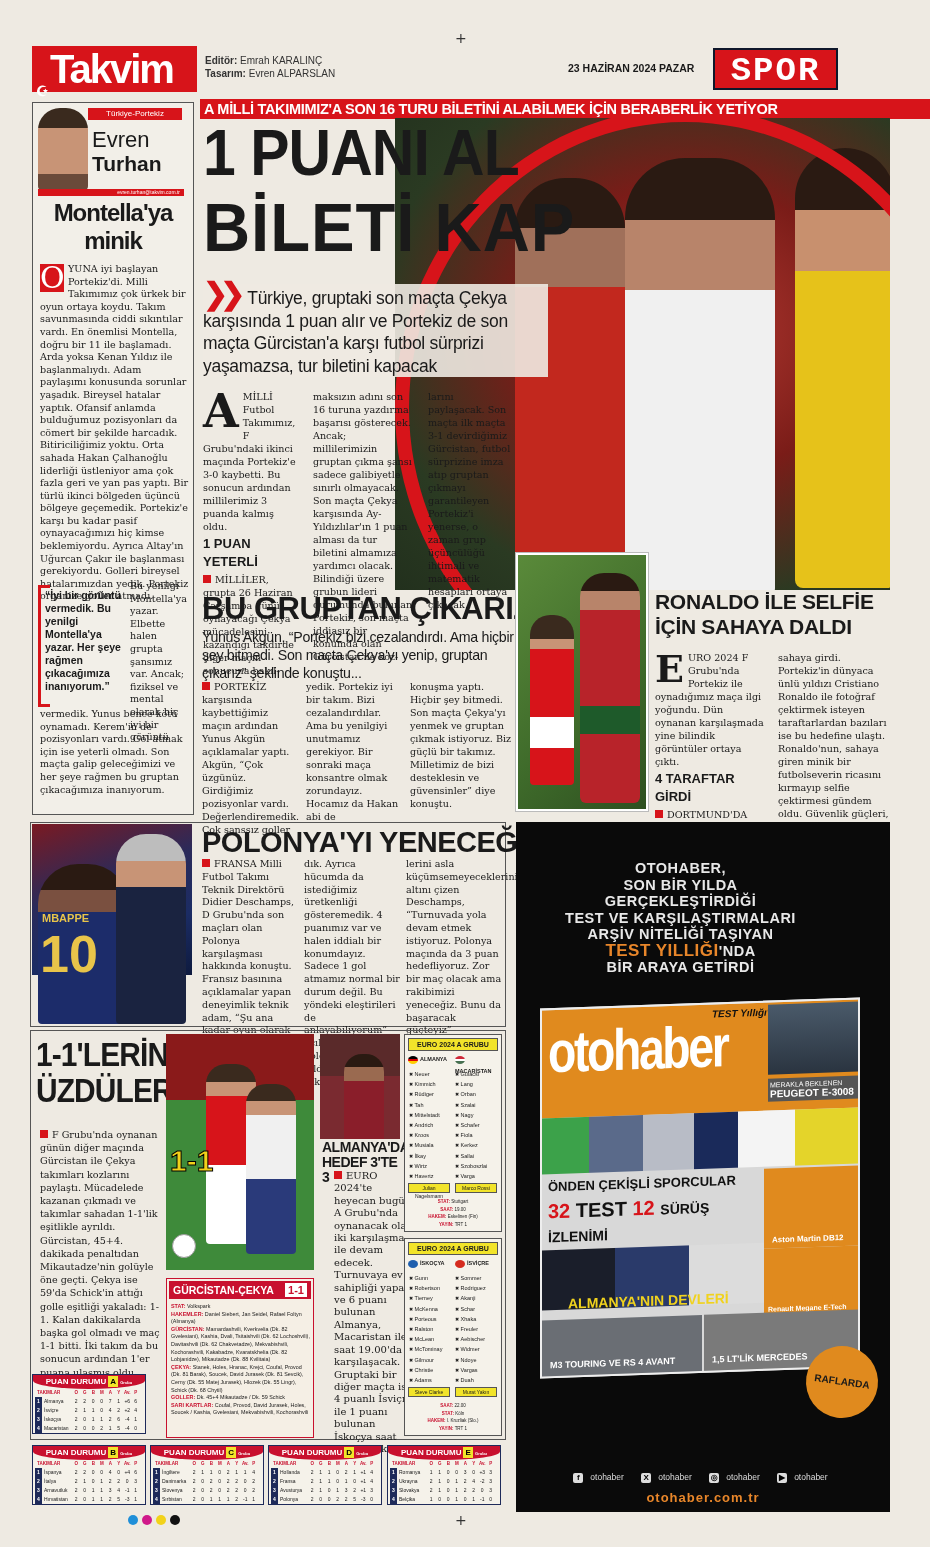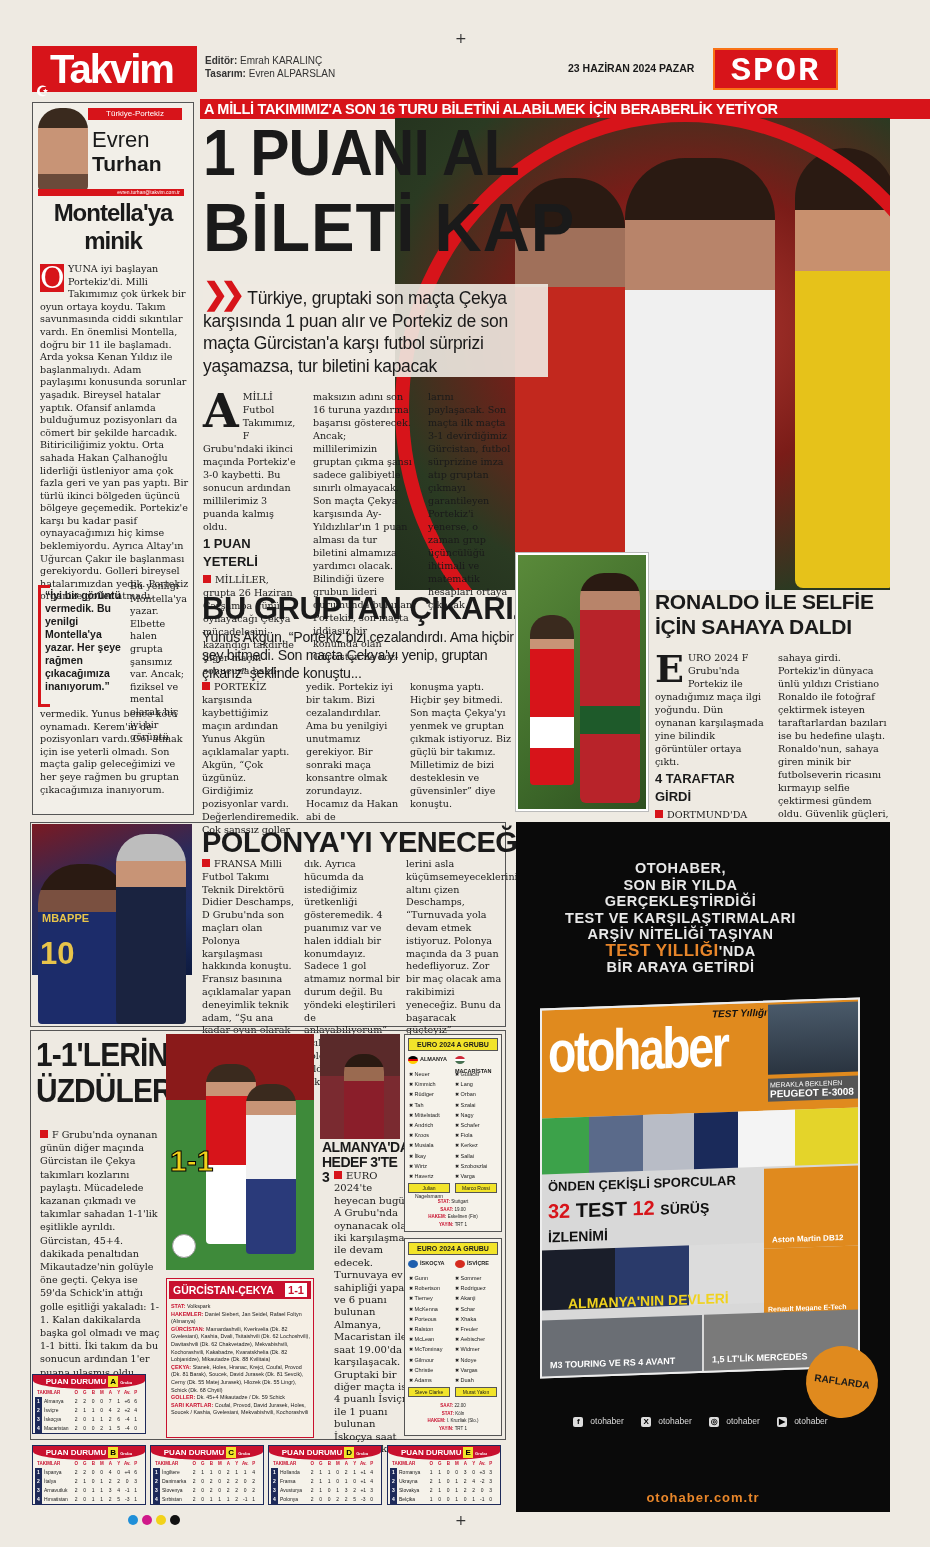--- a/index.html
+++ b/index.html
@@ -3,21 +3,21 @@
 <meta charset="utf-8">
 <style>
 *{box-sizing:border-box;margin:0;padding:0}
 body{width:930px;height:1547px;background:#eeeae2;font-family:"DejaVu Serif",serif;color:#1a1a1a;position:relative;overflow:hidden}
 .abs{position:absolute}
 .logo{left:32px;top:46px;width:165px;height:46px;background:#d7141a;color:#fff;font-family:"Liberation Sans",sans-serif;font-weight:bold;font-size:40px;line-height:46px;padding-left:18px;letter-spacing:-2px}
 .logo .cres{position:absolute;left:4px;top:22px;font-size:14px}
 .editor{left:205px;top:54px;font-family:"Liberation Sans",sans-serif;font-size:10px;line-height:13px;color:#333}
 .editor b{font-weight:bold}
 .date{left:568px;top:62px;font-family:"Liberation Sans",sans-serif;font-weight:bold;font-size:10.5px}
-.spor{left:713px;top:48px;width:125px;height:42px;background:#d7141a;color:#fff;font-family:"Liberation Mono",monospace;font-weight:bold;font-size:34px;text-align:center;line-height:42px;letter-spacing:2px;border:2px solid #f97316}
+.spor{left:713px;top:48px;width:125px;height:42px;background:#d7141a;color:#fff;font-family:"Liberation Mono",monospace;font-weight:bold;font-size:34px;text-align:center;line-height:42px;letter-spacing:2px;border:2px solid #0f172a}
 .topband{left:200px;top:99px;width:832px;height:20px;background:#d7141a;color:#fff;font-family:"Liberation Sans",sans-serif;font-weight:bold;font-size:14.5px;line-height:20px;padding-left:4px;letter-spacing:-0.3px;white-space:nowrap;overflow:hidden}
 
 .leftcol{left:32px;top:102px;width:162px;height:713px;border:1px solid #555;background:#f2efe8}
 .avatar{left:38px;top:108px;width:50px;height:82px;background:linear-gradient(#3a2a1e 0 25%,#c89476 25% 80%,#6a4a3a 80%);border-radius:22px 22px 4px 4px}
 .tag{left:88px;top:108px;width:94px;height:12px;background:#d7141a;color:#fff;font-family:"Liberation Sans",sans-serif;font-size:8px;line-height:12px;text-align:center}
 .author1{left:92px;top:128px;font-family:"Liberation Sans",sans-serif;font-size:22px;line-height:24px}
 .author2{left:92px;top:153px;font-family:"Liberation Sans",sans-serif;font-weight:bold;font-size:21px;line-height:22px}
 .email{left:38px;top:189px;width:146px;height:7px;background:#d7141a;color:#fff;font-size:5px;text-align:right;padding-right:4px;line-height:7px;font-family:"Liberation Sans",sans-serif}
 .coltitle{left:36px;top:199px;width:154px;text-align:center;font-family:"Liberation Sans",sans-serif;font-weight:bold;font-size:24px;line-height:28px;letter-spacing:-1px}
 .coltext{left:40px;top:263px;width:150px;font-size:9.6px;line-height:12.6px}
@@ -47,21 +47,21 @@
 .body4{top:680px;font-size:9.6px;line-height:13px}
 .selfie{left:516px;top:553px;width:132px;height:258px;background:linear-gradient(135deg,#5a8a3a 0%,#3e6a2a 60%,#2e5020 100%);border:2px solid #fff;outline:1px solid #bbb}
 .selfie .kid{position:absolute;left:12px;top:60px;width:44px;height:170px;background:linear-gradient(#3a2a1e 0 14%,#c89476 14% 20%,#d7141a 20% 60%,#fff 60% 78%,#d7141a 78%);border-radius:20px 20px 4px 4px}
 .selfie .ronaldo{position:absolute;left:62px;top:18px;width:60px;height:230px;background:linear-gradient(#2a1a12 0 8%,#b8846a 8% 16%,#b8232a 16% 58%,#1e5a2a 58% 70%,#b8232a 70%);border-radius:24px 24px 6px 6px}
 .hl4{left:655px;top:589px;width:235px;font-family:"Liberation Sans",sans-serif;font-weight:bold;font-size:21px;line-height:25px;letter-spacing:-.3px}
 .body5{top:651px;font-size:9.6px;line-height:13px}
 
 .sec2{left:30px;top:822px;width:476px;height:205px;border:1px solid #555}
 .fr-photo{left:32px;top:824px;width:160px;height:151px;background:linear-gradient(160deg,#7a1a22 0%,#2a2a5a 40%,#1b2c64 70%,#0e1a3e 100%)}
 .fr-photo .mbappe{position:absolute;left:6px;top:40px;width:90px;height:160px;background:linear-gradient(#2a1a12 0 16%,#7a5040 16% 30%,#1c2c6a 30%);border-radius:40px 40px 4px 4px}
-.fr-photo .num{position:absolute;left:8px;top:112px;color:#e8c44a;font-family:"Liberation Sans",sans-serif;font-weight:bold;font-size:31px}
+.fr-photo .num{position:absolute;left:8px;top:100px;color:#e8c44a;font-family:"Liberation Sans",sans-serif;font-weight:bold;font-size:52px}
 .fr-photo .name{position:absolute;left:10px;top:88px;color:#e8c44a;font-family:"Liberation Sans",sans-serif;font-weight:bold;font-size:11px}
 .fr-photo .coach{position:absolute;left:84px;top:10px;width:70px;height:190px;background:linear-gradient(#bdbdbd 0 14%,#c89476 14% 28%,#1a2340 28%);border-radius:30px 30px 4px 4px}
 .hl5{left:202px;top:826px;font-family:"Liberation Sans",sans-serif;font-weight:bold;font-size:29px;line-height:32px;letter-spacing:-.5px}
 .body6{top:858px;font-size:9.6px;line-height:12.8px}
 
 .ad{left:516px;top:822px;width:374px;height:690px;background:#0a0a0a}
 .adtext{left:516px;top:860px;width:329px;text-align:center;font-family:"Liberation Sans",sans-serif;font-weight:bold;font-size:14.5px;line-height:16.5px;color:#e8e8e8;letter-spacing:.5px}
 .adtext .or{color:#e8862a;font-size:17px}
 .mag{left:540px;top:1003px;width:320px;height:370px;background:#d8d8d8;transform:skewY(-2deg);overflow:hidden;border:2px solid #eee}
 .mag .mtop{position:absolute;left:0;top:0;width:100%;height:108px;background:#e08a1e}
@@ -78,21 +78,21 @@
 .mag .am span{position:absolute;left:8px;bottom:4px;color:#fff;font-family:"Liberation Sans",sans-serif;font-weight:bold;font-size:8px}
 .mag .rm{position:absolute;left:222px;top:246px;width:98px;height:70px;background:#e08a1e}
 .mag .rm span{position:absolute;left:4px;bottom:6px;color:#fff;font-family:"Liberation Sans",sans-serif;font-weight:bold;font-size:7px}
 .mag .de{position:absolute;left:0;top:240px;width:222px;height:60px;background:linear-gradient(90deg,#1a1e2a 0 33%,#2a3a6a 33% 66%,#dcdcdc 66%)}
 .mag .det{position:absolute;left:26px;top:286px;color:#f0d21e;font-family:"Liberation Sans",sans-serif;font-weight:bold;font-size:14px}
 .mag .m3{position:absolute;left:0;top:310px;width:160px;height:60px;background:#6a6e74}
 .mag .m3t{position:absolute;left:8px;top:350px;color:#fff;font-family:"Liberation Sans",sans-serif;font-weight:bold;font-size:9px}
 .mag .mb{position:absolute;left:162px;top:310px;width:158px;height:60px;background:#7a7a7a}
 .mag .mbt{position:absolute;left:170px;top:350px;color:#fff;font-family:"Liberation Sans",sans-serif;font-weight:bold;font-size:9px}
 .raf{left:806px;top:1346px;width:72px;height:72px;border-radius:50%;background:#e08a1e;color:#1a1a1a;font-family:"Liberation Sans",sans-serif;font-weight:bold;font-size:10px;line-height:72px;text-align:center;transform:rotate(8deg)}
-.social{left:516px;top:1416px;width:374px;text-align:center;color:#ddd;font-family:"Liberation Sans",sans-serif;font-size:8.5px}
+.social{left:516px;top:1472px;width:374px;text-align:center;color:#ddd;font-family:"Liberation Sans",sans-serif;font-size:8.5px}
 .social span{margin:0 5px}
 .social i{font-style:normal;display:inline-block;width:10px;height:10px;background:#ddd;color:#000;font-size:8px;line-height:10px;margin-right:2px;font-weight:bold;border-radius:2px}
 .url{left:516px;top:1490px;width:374px;text-align:center;color:#e8862a;font-family:"Liberation Sans",sans-serif;font-weight:bold;font-size:13px;letter-spacing:1px}
 
 .sec3{left:30px;top:1030px;width:476px;height:410px;border:1px solid #555}
 .hl6{left:36px;top:1036px;font-family:"Liberation Sans",sans-serif;font-weight:bold;font-size:34px;line-height:36px;letter-spacing:-1px;transform:scaleX(.88);transform-origin:left}
 .body7{left:40px;top:1128px;width:124px;font-size:9.6px;line-height:13.2px}
 .gc-photo{left:166px;top:1034px;width:148px;height:236px;background:linear-gradient(#8a1a1a 0 28%,#3e8a3a 28%);overflow:hidden}
 .gc-photo .p1{position:absolute;left:40px;top:30px;width:50px;height:180px;background:linear-gradient(#3a2a1e 0 10%,#c89476 10% 18%,#d7141a 18% 56%,#fff 56%);border-radius:20px 20px 4px 4px}
 .gc-photo .p2{position:absolute;left:80px;top:50px;width:50px;height:170px;background:linear-gradient(#3a2a1e 0 10%,#c89476 10% 18%,#f0f0f0 18% 56%,#2a3a7a 56%);border-radius:20px 20px 4px 4px}

